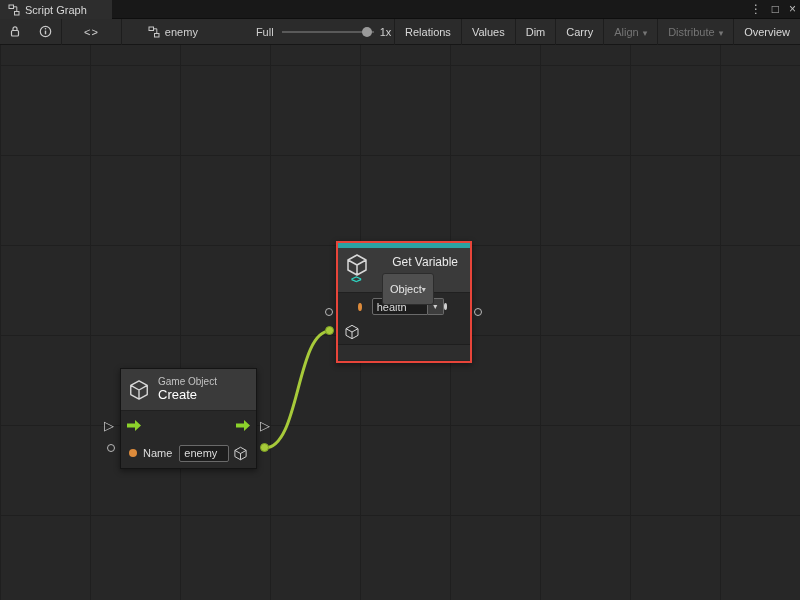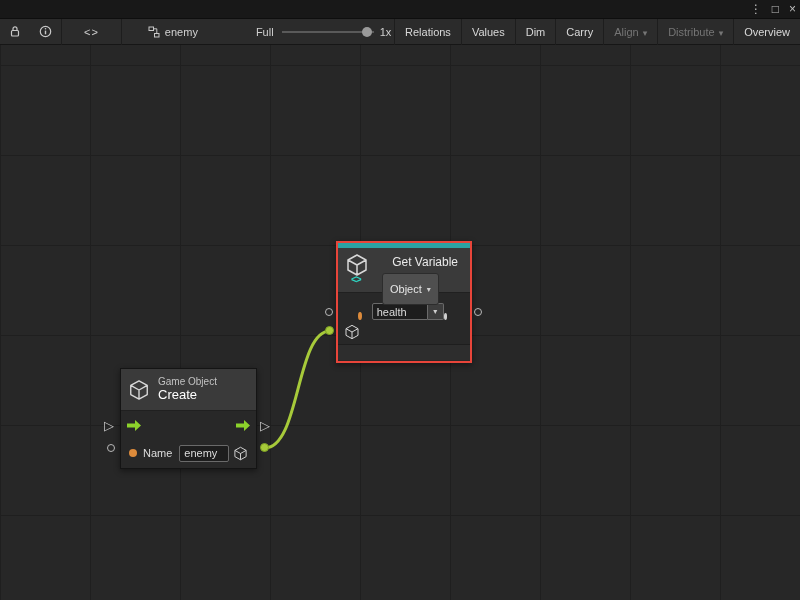--- a/index.html
+++ b/index.html
@@ -56,23 +56,23 @@
   
   .gv { left:336px; top:196px; width:136px; height:122px; }
   .gv .nheader { height:45px; }
   .gv-icon { position:absolute; left:7px; top:5px; }
   .gv-badge { position:absolute; left:13px; top:26px; color:#2fd6c3; font-size:10px;
               font-weight:bold; letter-spacing:-1px; }
   .gv-title { position:absolute; left:36px; right:12px; top:7px; text-align:right;
               font-size:12px; color:#eaeaea; }
   .gv-dd { position:absolute; left:44px; top:25px; height:32px; background:#4f4f4f;
            border:1px solid #2c2c2c; border-radius:3px; display:flex; align-items:center;
-           gap:5px; padding:14px 7px; font-size:11px; color:#e6e6e6; }
+           padding:14px 7px; font-size:11px; color:#e6e6e6; }
   .gv-dd .dd { font-size:8px; color:#cfcfcf; }
-  .gv-row1 { height:27px; display:flex; align-items:flex-end; padding:0 20px; }
+  .gv-row1 { height:27px; display:flex; align-items:center; padding:0 20px; }
   .gv-row2 { height:24px; display:flex; align-items:center; padding:0 6px; }
   .gv-footer { height:16px; border-top:1px solid #1e1e1e; background:#2d2d2d; }
 
   .dot { width:8px; height:8px; border-radius:50%; }
   .dot.orange { background:#dd8b3b; }
   .dot.gray { width:7px; height:7px; background:#cfcfcf; }
   .spacer { flex:1; }
 
   .field-group { display:flex; margin-left:10px; height:17px; }
   .field { background:#1d1d1d; border:1px solid #6a6a6a; color:#dcdcdc; font-size:11px;
@@ -115,20 +115,26 @@
       <rect x="1" y="1" width="4.5" height="3.5" fill="none" stroke="#c8c8c8" stroke-width="1"></rect>
       <rect x="6.5" y="7.5" width="4.5" height="3.5" fill="none" stroke="#c8c8c8" stroke-width="1"></rect>
       <path d="M5.5 2.8 L8.8 2.8 L8.8 7.5" fill="none" stroke="#c8c8c8" stroke-width="1"></path>
     </g>
   </defs>
 </svg>
 
 <div class="app">
 
   <div class="titlebar">
+    <div class="tab">
+      <svg width="12" height="12" viewBox="0 0 12 12">
+          <use href="#mini-graph"></use>
+        </svg>
+      <span>Script Graph</span>
+    </div>
     <div class="win-controls">
       <span>⋮</span>
       <span>□</span>
       <span>×</span>
     </div>
   </div>
 
   <div class="toolbar">
     <div class="tb-icon">
       <svg width="12" height="13" viewBox="0 0 12 13">

